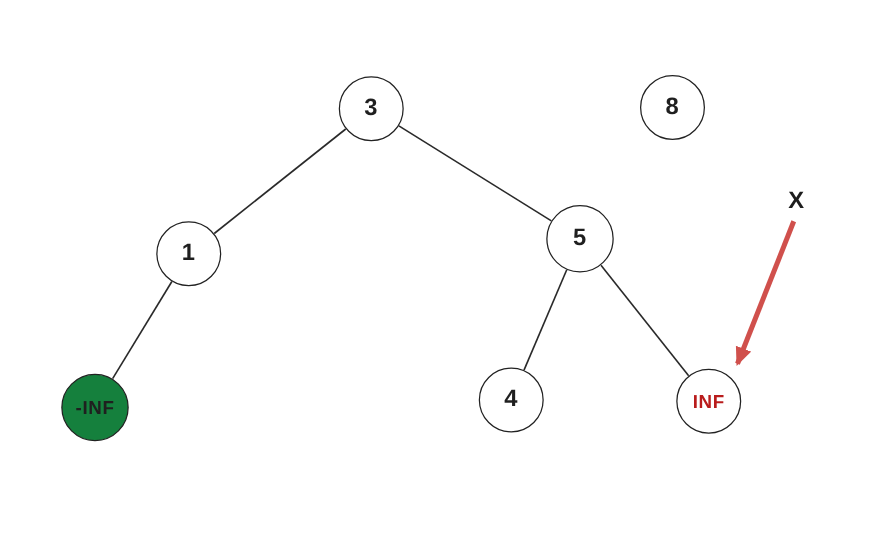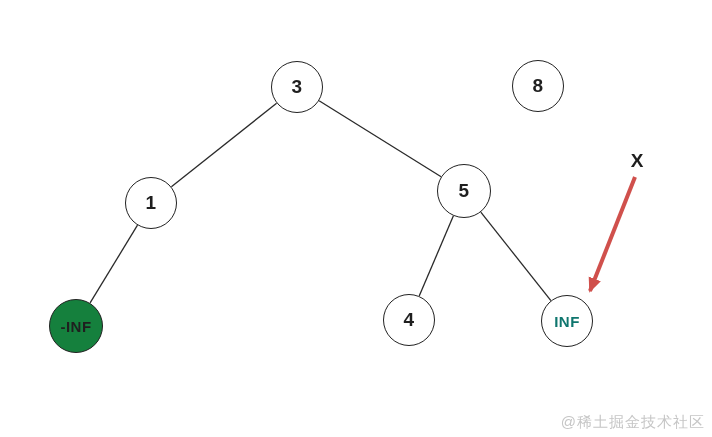--- a/index.html
+++ b/index.html
@@ -78,25 +78,24 @@
       </div>
       <div class="tree-node" style="left: 437px; top: 164px; width: 54px; height: 54px; border: 1.4px solid rgb(34, 34, 34); background: rgb(255, 255, 255); color: rgb(31, 31, 31); font-size: 19px;">
         <span>5</span>
       </div>
       <div class="tree-node" style="left: 49px; top: 299px; width: 54px; height: 54px; border: 1.4px solid rgb(34, 34, 34); background: #15803d; color: rgb(31, 31, 31); font-size: 15px;">
         <span>-INF</span>
       </div>
       <div class="tree-node" style="left: 383px; top: 294px; width: 52px; height: 52px; border: 1.4px solid rgb(34, 34, 34); background: rgb(255, 255, 255); color: rgb(31, 31, 31); font-size: 19px;">
         <span>4</span>
       </div>
-      <div class="tree-node" style="left: 541px; top: 295px; width: 52px; height: 52px; border: 1.4px solid rgb(34, 34, 34); background: rgb(255, 255, 255); color: #0f766e; font-size: 15px;">
+      <div class="tree-node" style="left: 541px; top: 295px; width: 52px; height: 52px; border: 1.4px solid rgb(34, 34, 34); background: rgb(255, 255, 255); color: #b91c1c; font-size: 15px;">
         <span>INF</span>
       </div>
       <div class="tree-node" style="left: 512px; top: 60px; width: 52px; height: 52px; border: 1.4px solid rgb(34, 34, 34); background: rgb(255, 255, 255); color: rgb(31, 31, 31); font-size: 19px;">
         <span>8</span>
       </div>
     </div>
 
   <div class="annotation-label" id="annotation-label" style="left: 637px; top: 161px;">X</div>
 
-  <div class="watermark" style="color: rgb(198, 198, 198);">@稀土掘金技术社区</div>
 
 </div>
 
 </body></html>

